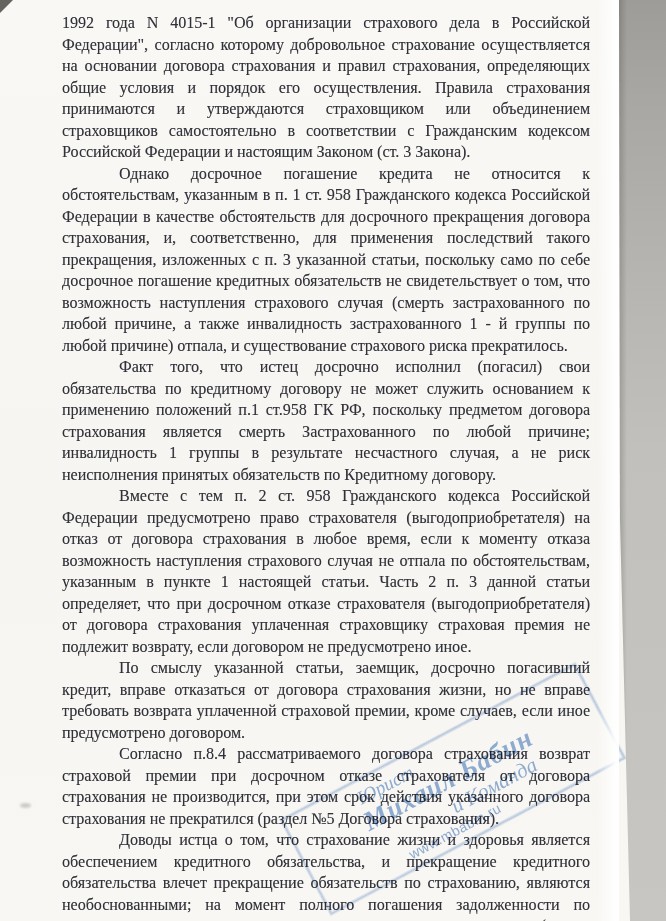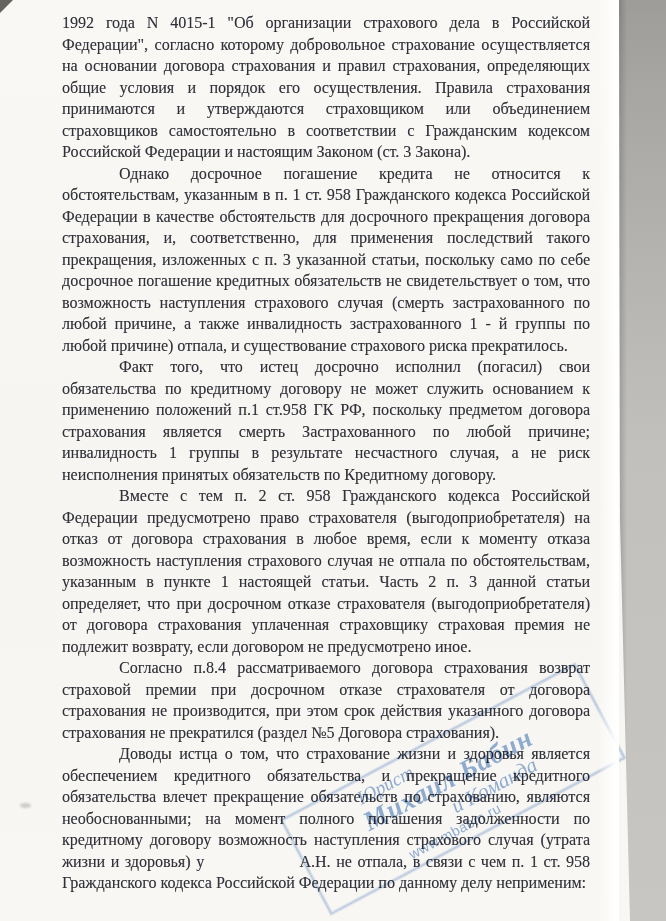--- a/index.html
+++ b/index.html
@@ -98,20 +98,21 @@
 <div class="scan">
   <div class="page">
     <div class="corner-mark"></div>
     <div class="smudge"></div>
 
     <div class="text-block" id="paragraphs">
         <p class="no-indent">1992 года N 4015-1 "Об организации страхового дела в Российской Федерации", согласно которому добровольное страхование осуществляется на основании договора страхования и правил страхования, определяющих общие условия и порядок его осуществления. Правила страхования принимаются и утверждаются страховщиком или объединением страховщиков самостоятельно в соответствии с Гражданским кодексом Российской Федерации и настоящим Законом (ст. 3 Закона).</p>
         <p>Однако досрочное погашение кредита не относится к обстоятельствам, указанным в п. 1 ст. 958 Гражданского кодекса Российской Федерации в качестве обстоятельств для досрочного прекращения договора страхования, и, соответственно, для применения последствий такого прекращения, изложенных с п. 3 указанной статьи, поскольку само по себе досрочное погашение кредитных обязательств не свидетельствует о том, что возможность наступления страхового случая (смерть застрахованного по любой причине, а также инвалидность застрахованного 1 - й группы по любой причине) отпала, и существование страхового риска прекратилось.</p>
         <p>Факт того, что истец досрочно исполнил (погасил) свои обязательства по кредитному договору не может служить основанием к применению положений п.1 ст.958 ГК РФ, поскольку предметом договора страхования является смерть Застрахованного по любой причине; инвалидность 1 группы в результате несчастного случая, а не риск неисполнения принятых обязательств по Кредитному договору.</p>
         <p>Вместе с тем п. 2 ст. 958 Гражданского кодекса Российской Федерации предусмотрено право страхователя (выгодоприобретателя) на отказ от договора страхования в любое время, если к моменту отказа возможность наступления страхового случая не отпала по обстоятельствам, указанным в пункте 1 настоящей статьи. Часть 2 п. 3 данной статьи определяет, что при досрочном отказе страхователя (выгодоприобретателя) от договора страхования уплаченная страховщику страховая премия не подлежит возврату, если договором не предусмотрено иное.</p>
+        <p>По смыслу указанной статьи, заемщик, досрочно погасивший кредит, вправе отказаться от договора страхования жизни, но не вправе требовать возврата уплаченной страховой премии, кроме случаев, если иное предусмотрено договором.</p>
         <p>Согласно п.8.4 рассматриваемого договора страхования возврат страховой премии при досрочном отказе страхователя от договора страхования не производится, при этом срок действия указанного договора страхования не прекратился (раздел №5 Договора страхования).</p>
         <p>Доводы истца о том, что страхование жизни и здоровья является обеспечением кредитного обязательства, и прекращение кредитного обязательства влечет прекращение обязательств по страхованию, являются необоснованными; на момент полного погашения задолженности по кредитному договору возможность наступления страхового случая (утрата жизни и здоровья) у&nbsp;&nbsp;&nbsp;&nbsp;&nbsp;&nbsp;&nbsp;&nbsp;&nbsp;&nbsp;&nbsp;&nbsp;&nbsp;&nbsp;&nbsp;&nbsp; А.Н. не отпала, в связи с чем п. 1 ст. 958 Гражданского кодекса Российской Федерации по данному делу неприменим:</p>
       </div>
 
     <div class="stamp">
       <div class="stamp-line1">Юрист</div>
       <div class="stamp-line2">Михаил Бабин</div>
       <div class="stamp-line3">и Команда</div>
       <div class="stamp-url">www.mbabin.ru</div>
     </div>

